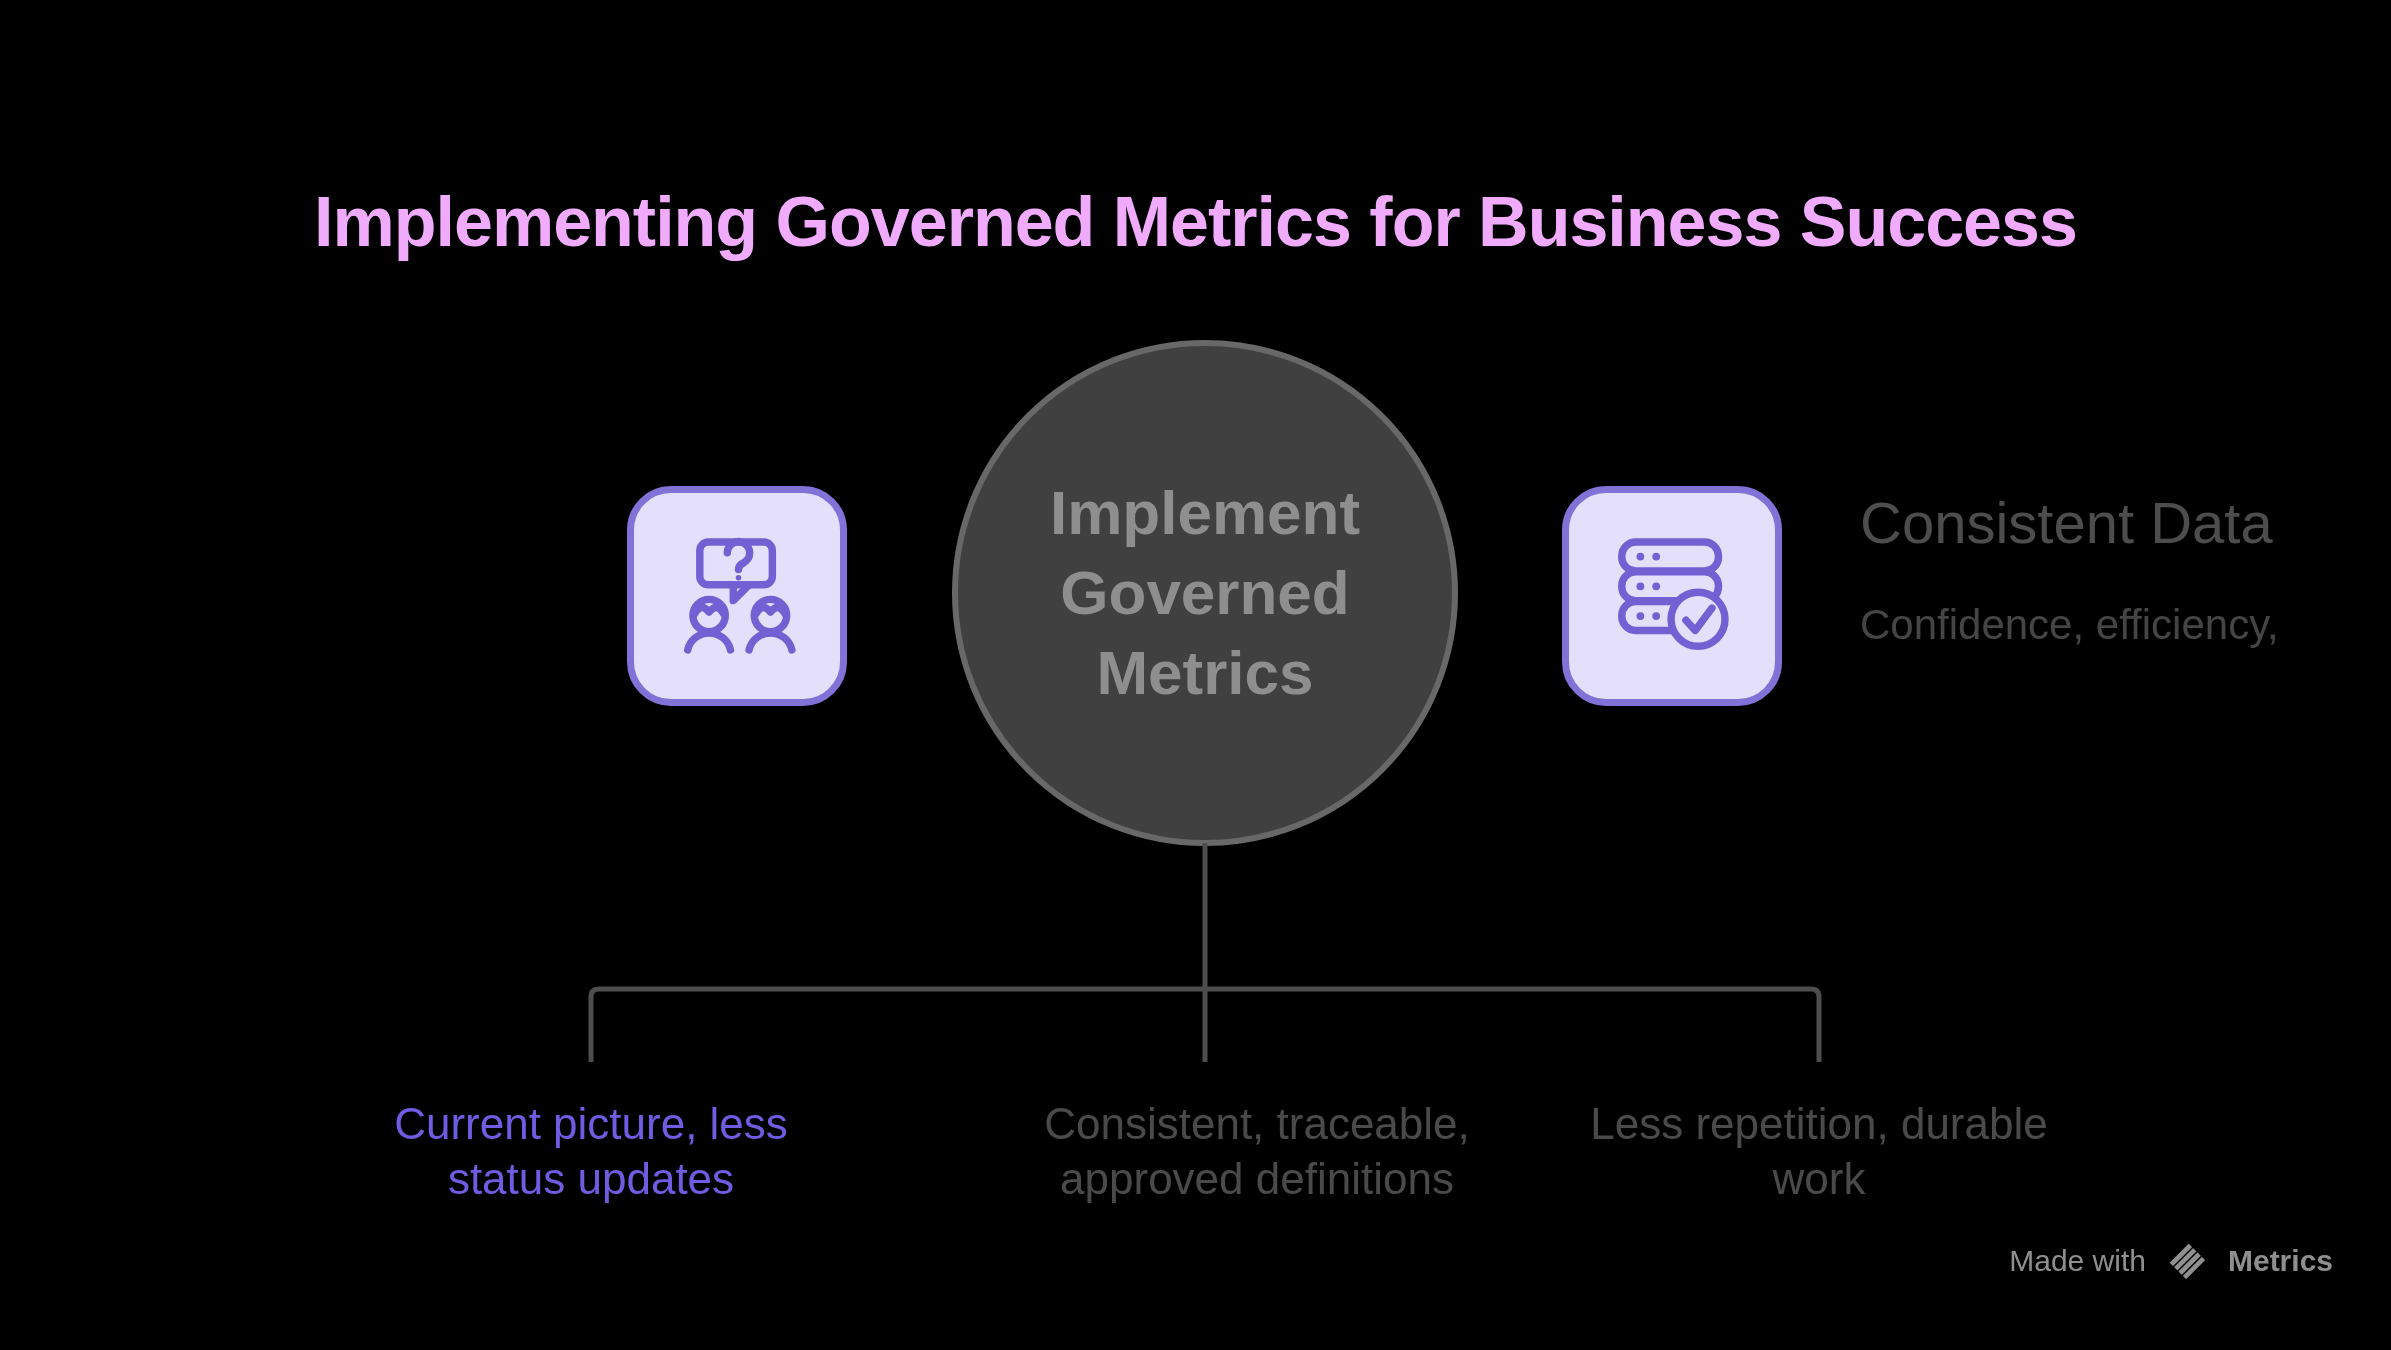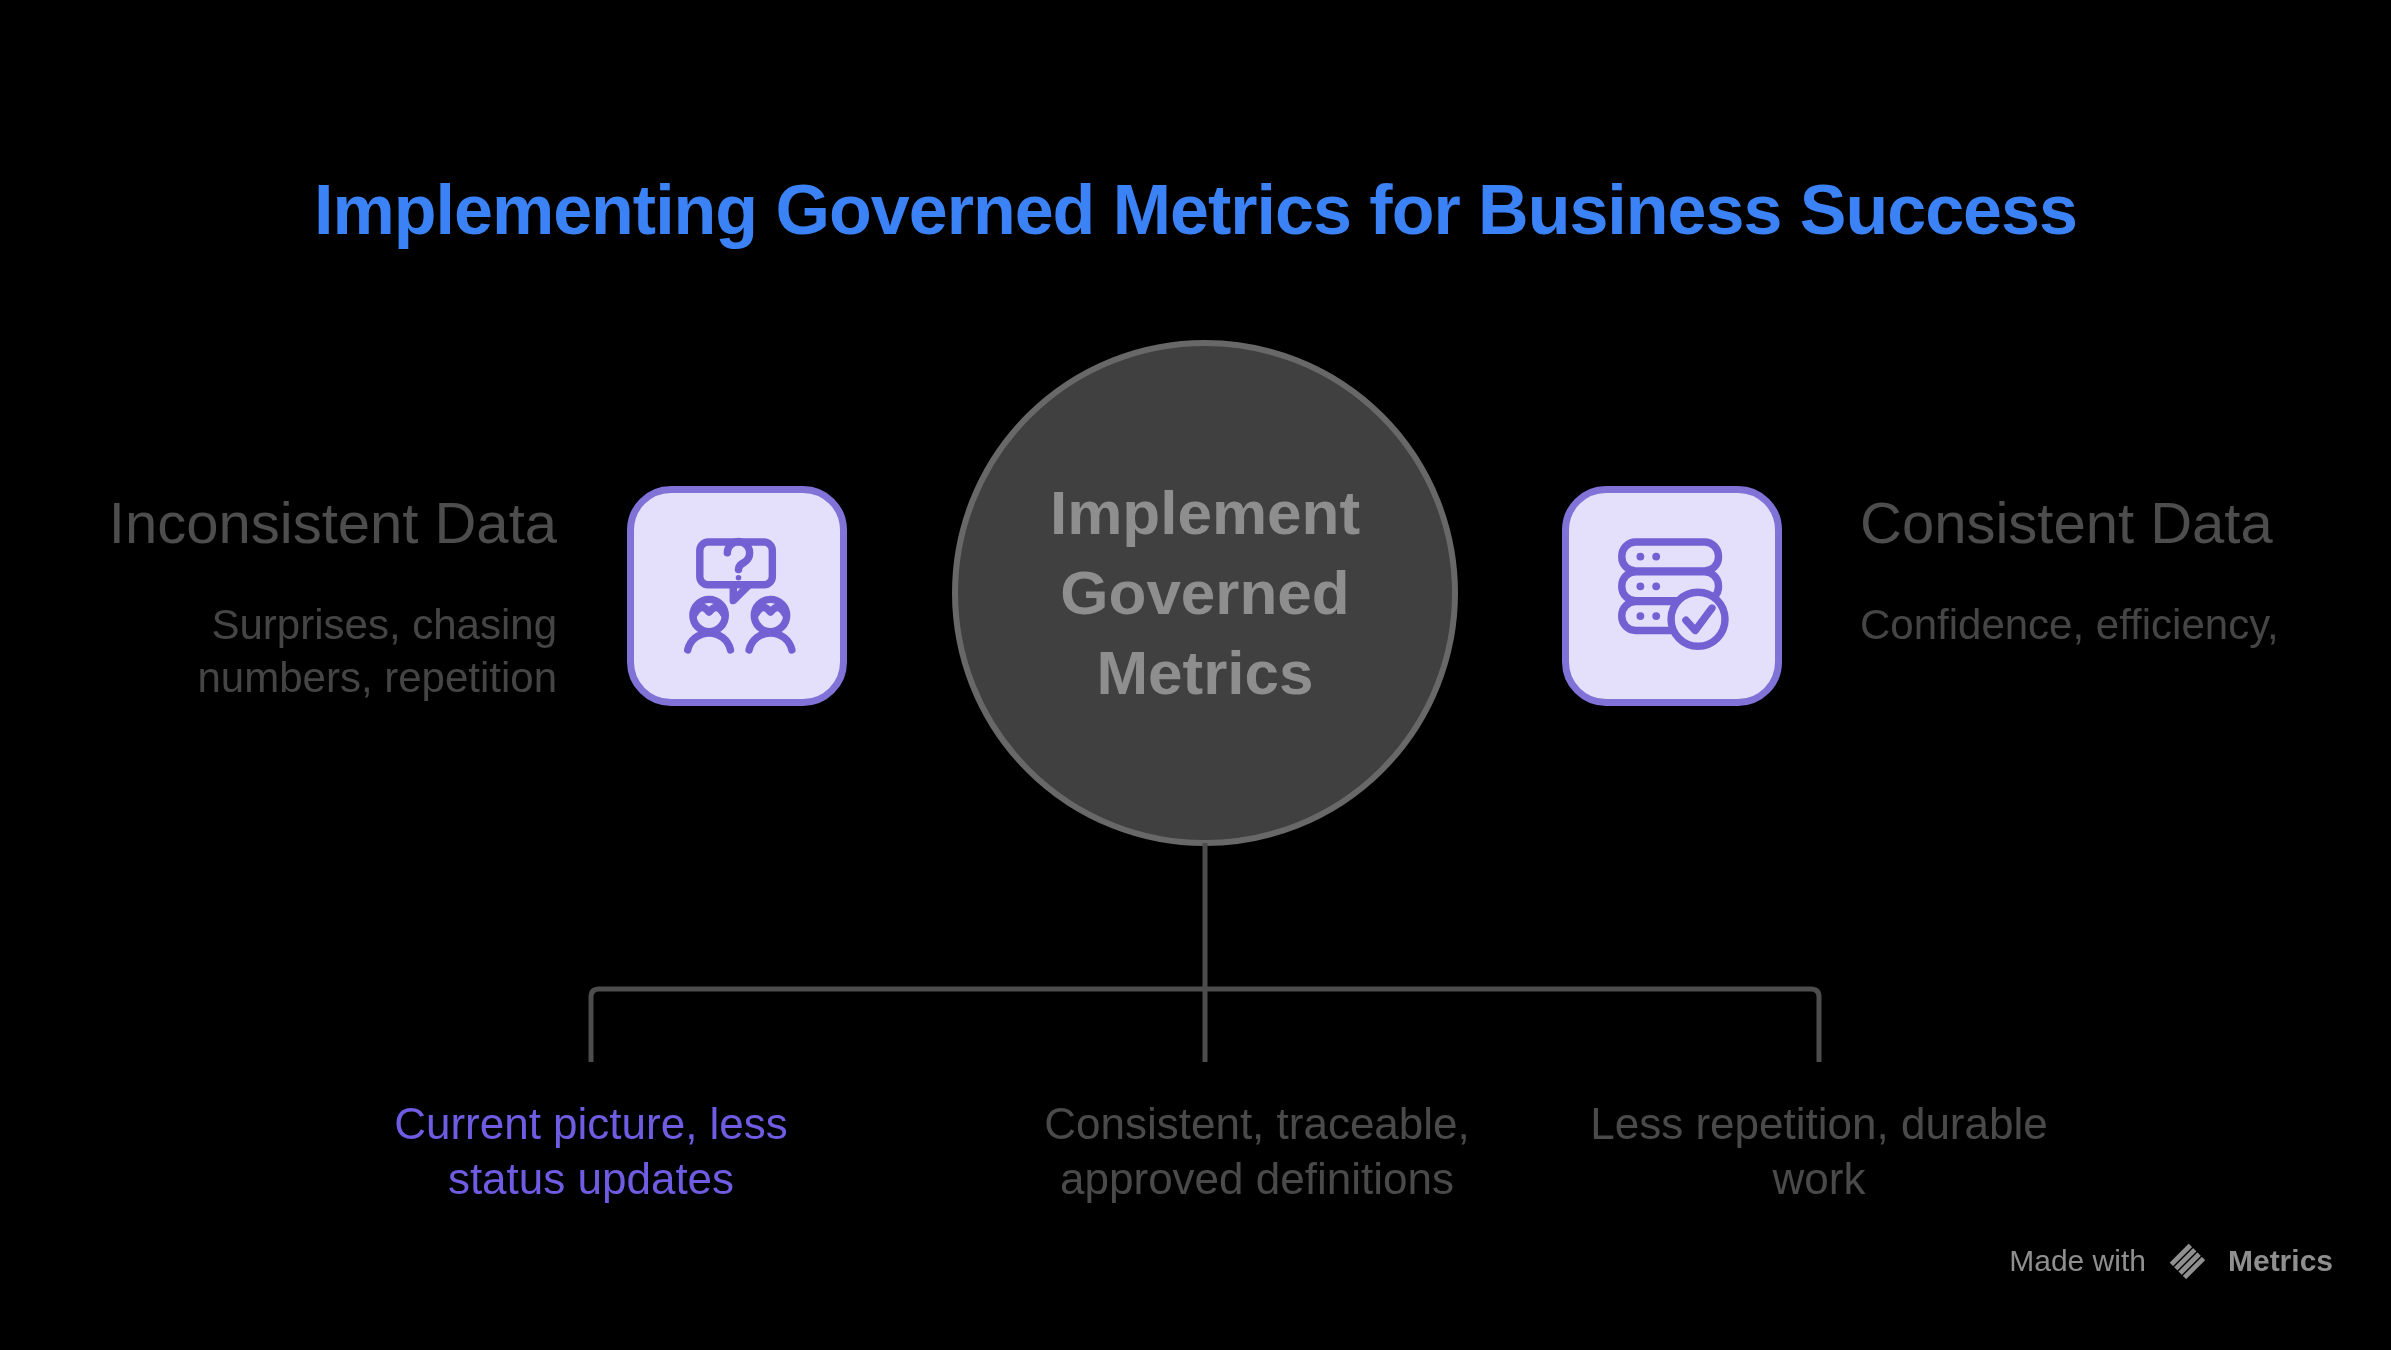--- a/index.html
+++ b/index.html
@@ -1,22 +1,22 @@
 <!DOCTYPE html>
 <html><head>
 <meta charset="utf-8">
 <style>
   html,body{margin:0;padding:0;background:#000;}
   .canvas{
     position:relative;width:2391px;height:1350px;background:#000000;overflow:hidden;
     font-family:"Liberation Sans", sans-serif;
   }
   .title{
-    position:absolute;left:0;right:0;top:128px;text-align:center;
-    font-size:70px;font-weight:700;letter-spacing:-1px;color:#3b82f6;line-height:1;
+    position:absolute;left:0;right:0;top:140px;text-align:center;
+    font-size:70px;font-weight:700;letter-spacing:-1px;color:#f0abfc;line-height:1;
   }
   
   .side-col{position:absolute;top:494px;}
   .side-col.left{left:60px;width:497px;text-align:right;}
   .side-col.right{left:1860px;width:520px;text-align:left;}
   .side-heading{font-size:58px;font-weight:400;color:#4d4d4d;line-height:1;}
   .side-desc{margin-top:46px;font-size:42px;color:#454545;line-height:53px;}
   .side-desc span{display:block;}
   
   .icon-tile{
@@ -54,27 +54,20 @@
   .footer .brand{font-weight:600;}
   .footer svg{width:42px;height:42px;display:block;}
 </style>
 </head>
 <body>
 
 <div class="canvas">
 
   <h1 class="title">Implementing Governed Metrics for Business Success</h1>
 
-  <div class="side-col left">
-    <div class="side-heading">Inconsistent Data</div>
-    <div class="side-desc">
-      <span>Surprises, chasing</span>
-      <span>numbers, repetition</span>
-    </div>
-  </div>
 
   <div class="icon-tile left">
     <svg viewBox="0 0 100 100" fill="none" stroke="#7361d4" stroke-width="4" stroke-linecap="round" stroke-linejoin="round">
       <rect x="30" y="21" width="39" height="23" rx="4.5"></rect>
       <path d="M48 44 L48 52.5 L56.5 44"></path>
       <path d="M44.8 26.8 a6 6 0 1 1 9 5.2 q-3 1.3 -3 3.8"></path>
       <circle cx="50.8" cy="40.2" r="1.5" fill="#7361d4" stroke="none"></circle>
 
       <circle cx="35" cy="60.5" r="8.7"></circle>
       <path d="M27.2 59.5 Q31 53.5 34.8 58.5"></path>

